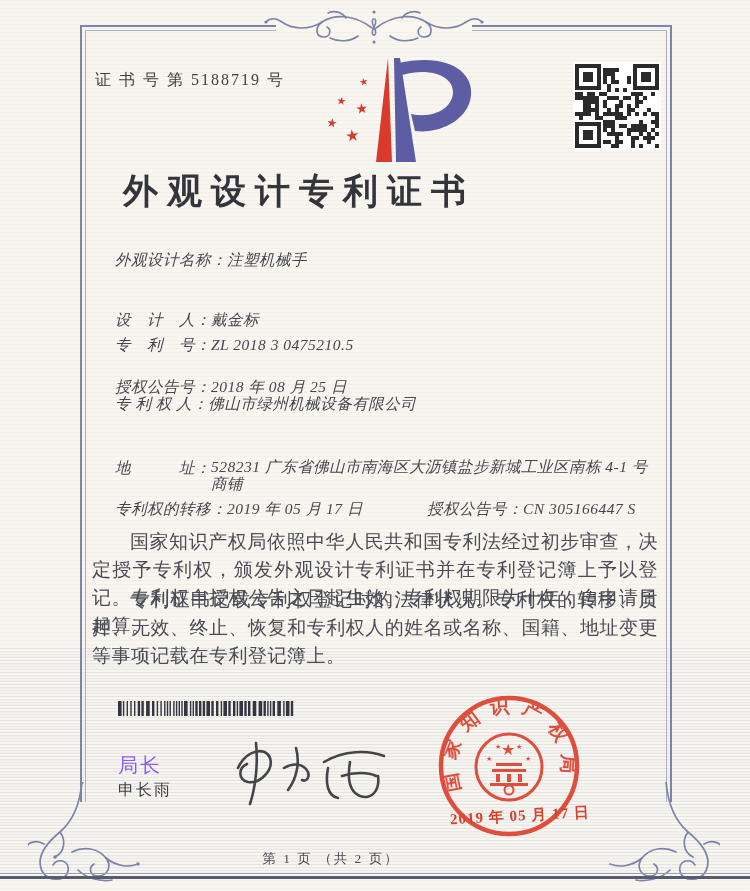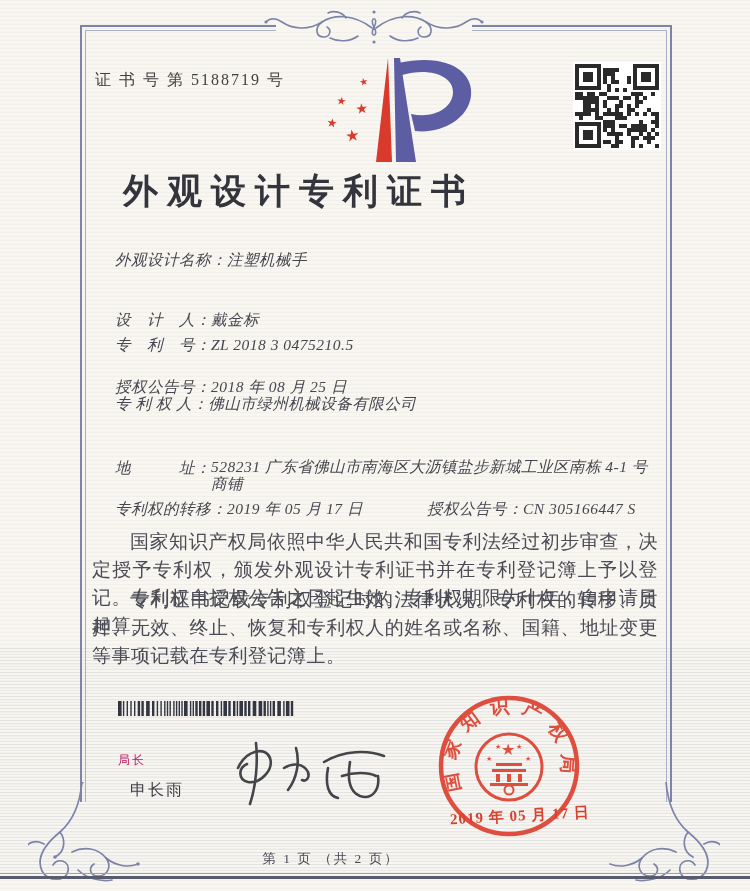--- a/index.html
+++ b/index.html
@@ -33,22 +33,22 @@
   .cert-no{left:95px;top:70px;font-size:16px;letter-spacing:2px;color:#404040;}
   .title{left:0;top:168px;width:598px;text-align:center;font-size:35px;font-weight:600;
          letter-spacing:9px;color:#33343c;}
   .row{left:115px;font-size:15.5px;letter-spacing:0.5px;color:#45464f;white-space:nowrap;font-style:italic;}
   .flabel{display:inline-block;}
   .fvalue{display:inline-block;}
   .addr-val{white-space:normal;width:445px;vertical-align:top;line-height:17px;}
   .pair2{margin-left:64px;}
   .para{left:92px;width:566px;font-size:19px;line-height:28px;text-indent:2em;
         color:#4a4b55;text-align:justify;letter-spacing:0.5px;}
-  .sig-title{left:118px;top:752px;font-size:12px;color:#be185d;letter-spacing:2px;font-family:"Liberation Sans","DejaVu Sans",sans-serif;}
-  .sig-name{left:130px;top:780px;font-size:16px;color:#3d3e46;letter-spacing:2px;font-family:"Liberation Sans","DejaVu Sans",sans-serif;}
+  .sig-title{left:118px;top:752px;font-size:20px;color:#8b5cf6;letter-spacing:2px;font-family:"Liberation Sans","DejaVu Sans",sans-serif;}
+  .sig-name{left:118px;top:780px;font-size:16px;color:#3d3e46;letter-spacing:2px;font-family:"Liberation Sans","DejaVu Sans",sans-serif;}
   .footer{left:0;top:850px;width:662px;text-align:center;font-size:13.5px;color:#4a4b55;letter-spacing:2px;}
   .bottom-rule{left:0;top:876px;width:750px;height:3px;background:#565b70;}
   .bottom-rule2{left:0;top:873px;width:750px;height:1px;background:#9aa0b8;}
   .seal-date{left:450px;top:806px;width:160px;font-size:15px;color:#d9402e;
              letter-spacing:1px;transform:rotate(-3deg);font-weight:600;white-space:nowrap;}
   svg{display:block;}
 </style>
 </head>
 <body>
 

